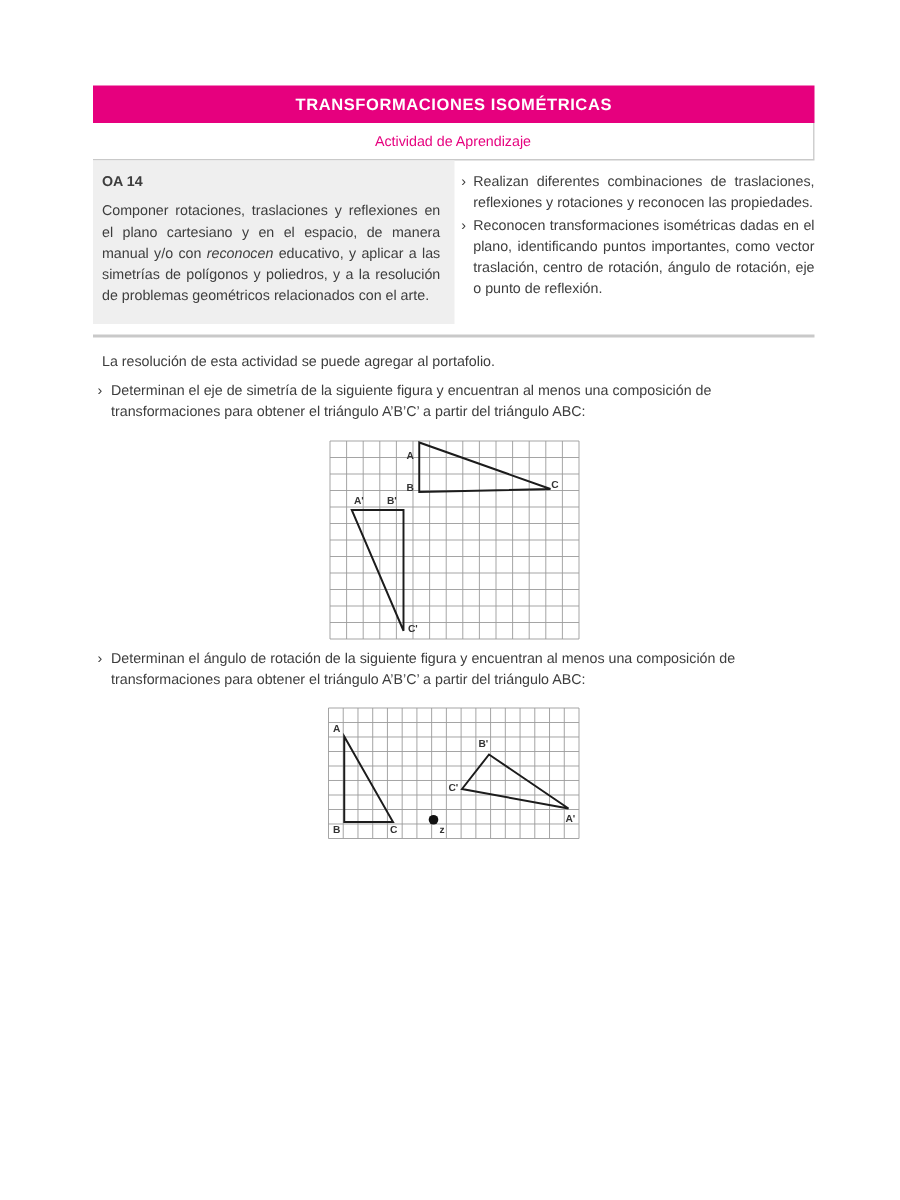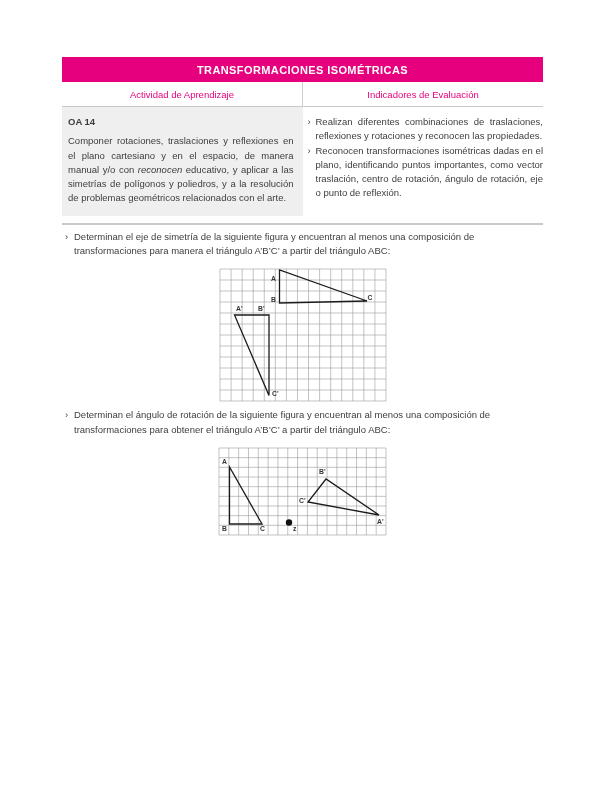--- a/index.html
+++ b/index.html
@@ -65,21 +65,20 @@
 
 <div class="page">
   <div class="content">
 
     <div class="titlebar">
       <span>TRANSFORMACIONES ISOMÉTRICAS</span>
     </div>
 
     <div class="cols-header">
       <div class="hcell first">Actividad de Aprendizaje</div>
-      <div class="hcell">Indicadores de Evaluación</div>
     </div>
 
     <div class="table-body small-text">
       <div class="cell-left">
         <p class="oa-code">OA 14</p>
         <p class="oa-text"><span>Componer rotaciones, traslaciones y reflexiones en el plano cartesiano y en el espacio, de manera manual y/o con</span>
 <i>reconocen</i>
 <span>educativo, y aplicar a las simetrías de polígonos y poliedros, y a la resolución de problemas geométricos relacionados con el arte.</span></p>
       </div>
       <div class="cell-right">
@@ -90,24 +89,25 @@
         <div class="ind-item">
           <span class="ind-marker">›</span>
           <span class="ind-text">Reconocen transformaciones isométricas dadas en el plano, identificando puntos importantes, como vector traslación, centro de rotación, ángulo de rotación, eje o punto de reflexión.</span>
         </div>
       </div>
     </div>
 
     <hr class="hr-rule">
 
 
+    <p class="act-par small-text">La resolución de esta actividad se puede agregar al portafolio.</p>
 
     <div class="act-bullet small-text">
       <span class="b-marker">›</span>
-      <span class="b-text">Determinan el eje de simetría de la siguiente figura y encuentran al menos una composición de transformaciones para manera el triángulo A’B’C’ a partir del triángulo ABC:</span>
+      <span class="b-text">Determinan el eje de simetría de la siguiente figura y encuentran al menos una composición de transformaciones para obtener el triángulo A’B’C’ a partir del triángulo ABC:</span>
     </div>
 
     <div class="figure-wrap"><svg width="168" height="134" viewBox="-1 -1 168 134">
           <g stroke="#9b9b9b" stroke-width="0.6">
             <line x1="0" y1="0" x2="0" y2="132"></line>
             <line x1="11.07" y1="0" x2="11.07" y2="132"></line>
             <line x1="22.13" y1="0" x2="22.13" y2="132"></line>
             <line x1="33.2" y1="0" x2="33.2" y2="132"></line>
             <line x1="44.27" y1="0" x2="44.27" y2="132"></line>
             <line x1="55.33" y1="0" x2="55.33" y2="132"></line>

